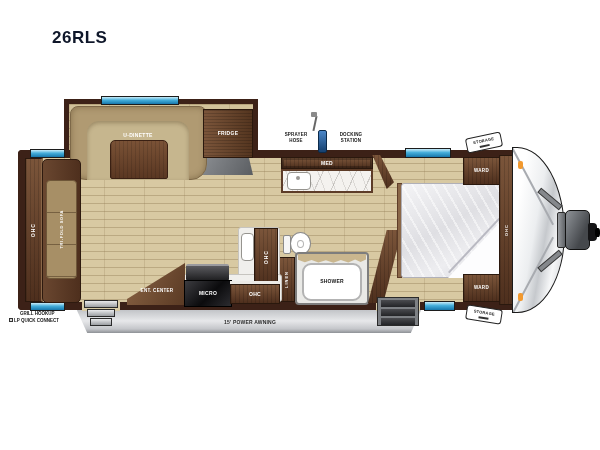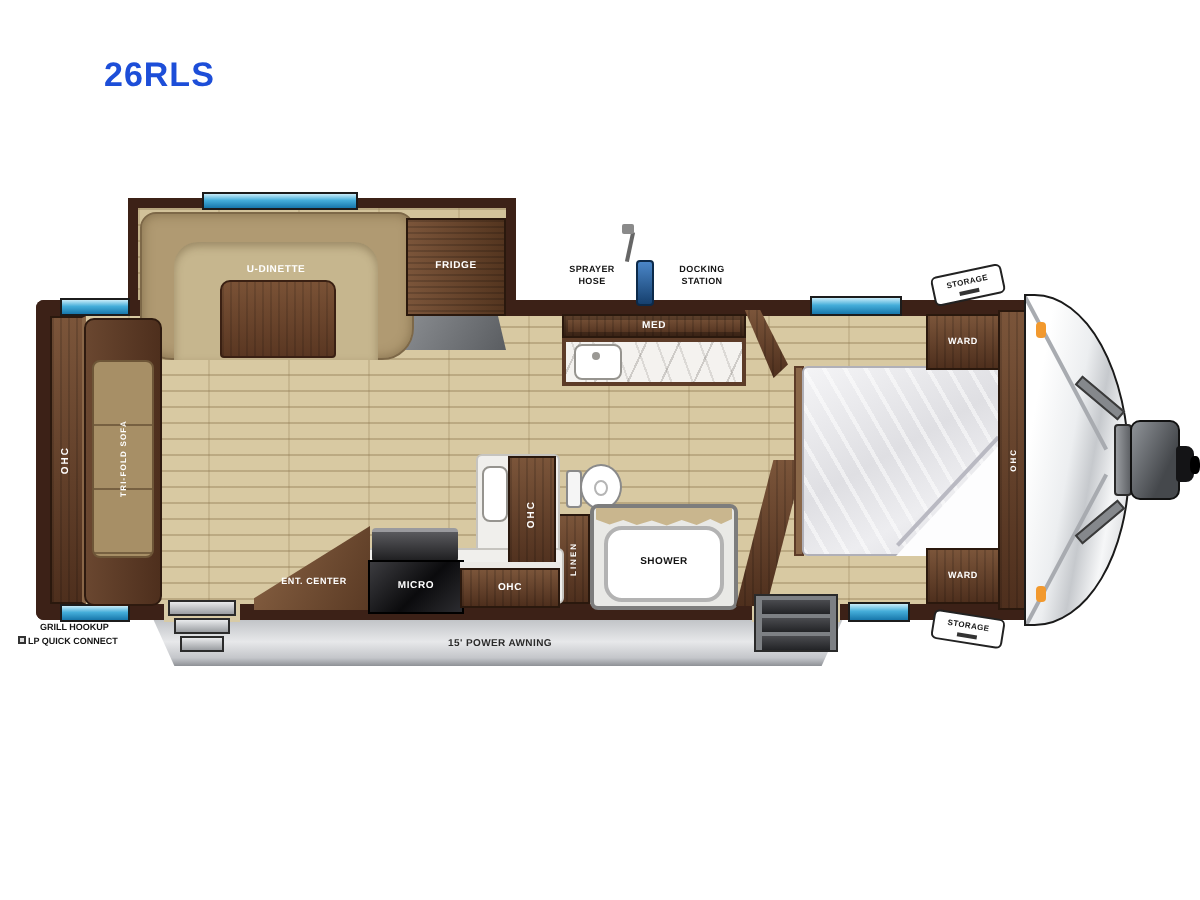--- a/index.html
+++ b/index.html
@@ -18,21 +18,21 @@
   .step-light{background:linear-gradient(180deg,#e9eaec,#9b9ea2);border:1px solid #2b2b2b;}
   .badge{background:#fff;border:1.5px solid #222;border-radius:3px;display:flex;flex-direction:column;align-items:center;justify-content:center;gap:1px;}
   .badge .dash{width:10px;height:2px;background:#333;}
   .counter{background:#f0efec;border:1px solid #c6c4bf;border-radius:3px;}
 </style>
 </head>
 <body>
 
 <div id="scene">
 
-  <div class="abs" style="left:52px;top:28px;font-size:17px;font-weight:600;color:#1d4ed8;letter-spacing:.5px;">26RLS</div>
+  <div class="abs" style="left:52px;top:28px;font-size:17px;font-weight:600;color:#0f172a;letter-spacing:.5px;">26RLS</div>
 
   <div class="abs" style="left:75px;top:306px;width:348px;height:27px;background:linear-gradient(180deg,#b4b7bb,#e7e8ea 55%,#c4c6ca 85%,#8e9196);clip-path:polygon(0 0,100% 0,96.5% 100%,3.5% 100%);border-bottom:2px solid #6f7control276;"></div>
   <div class="abs dlbl" style="left:190px;top:319px;width:120px;font-size:5px;color:#2a2a2a;">15' POWER AWNING</div>
 
   <div class="abs floor" style="left:24px;top:155px;width:492px;height:150px;"></div>
 
   <div class="abs floor" style="left:64px;top:99px;width:194px;height:58px;border:5px solid #3c2117;border-bottom:none;background-color:#d2c29a;"></div>
 
   <div class="abs" style="left:200px;top:157px;width:53px;height:18px;background:linear-gradient(120deg,#8c8f93,#5a5d61);clip-path:polygon(8% 0,92% 0,100% 100%,0 100%);"></div>
 

